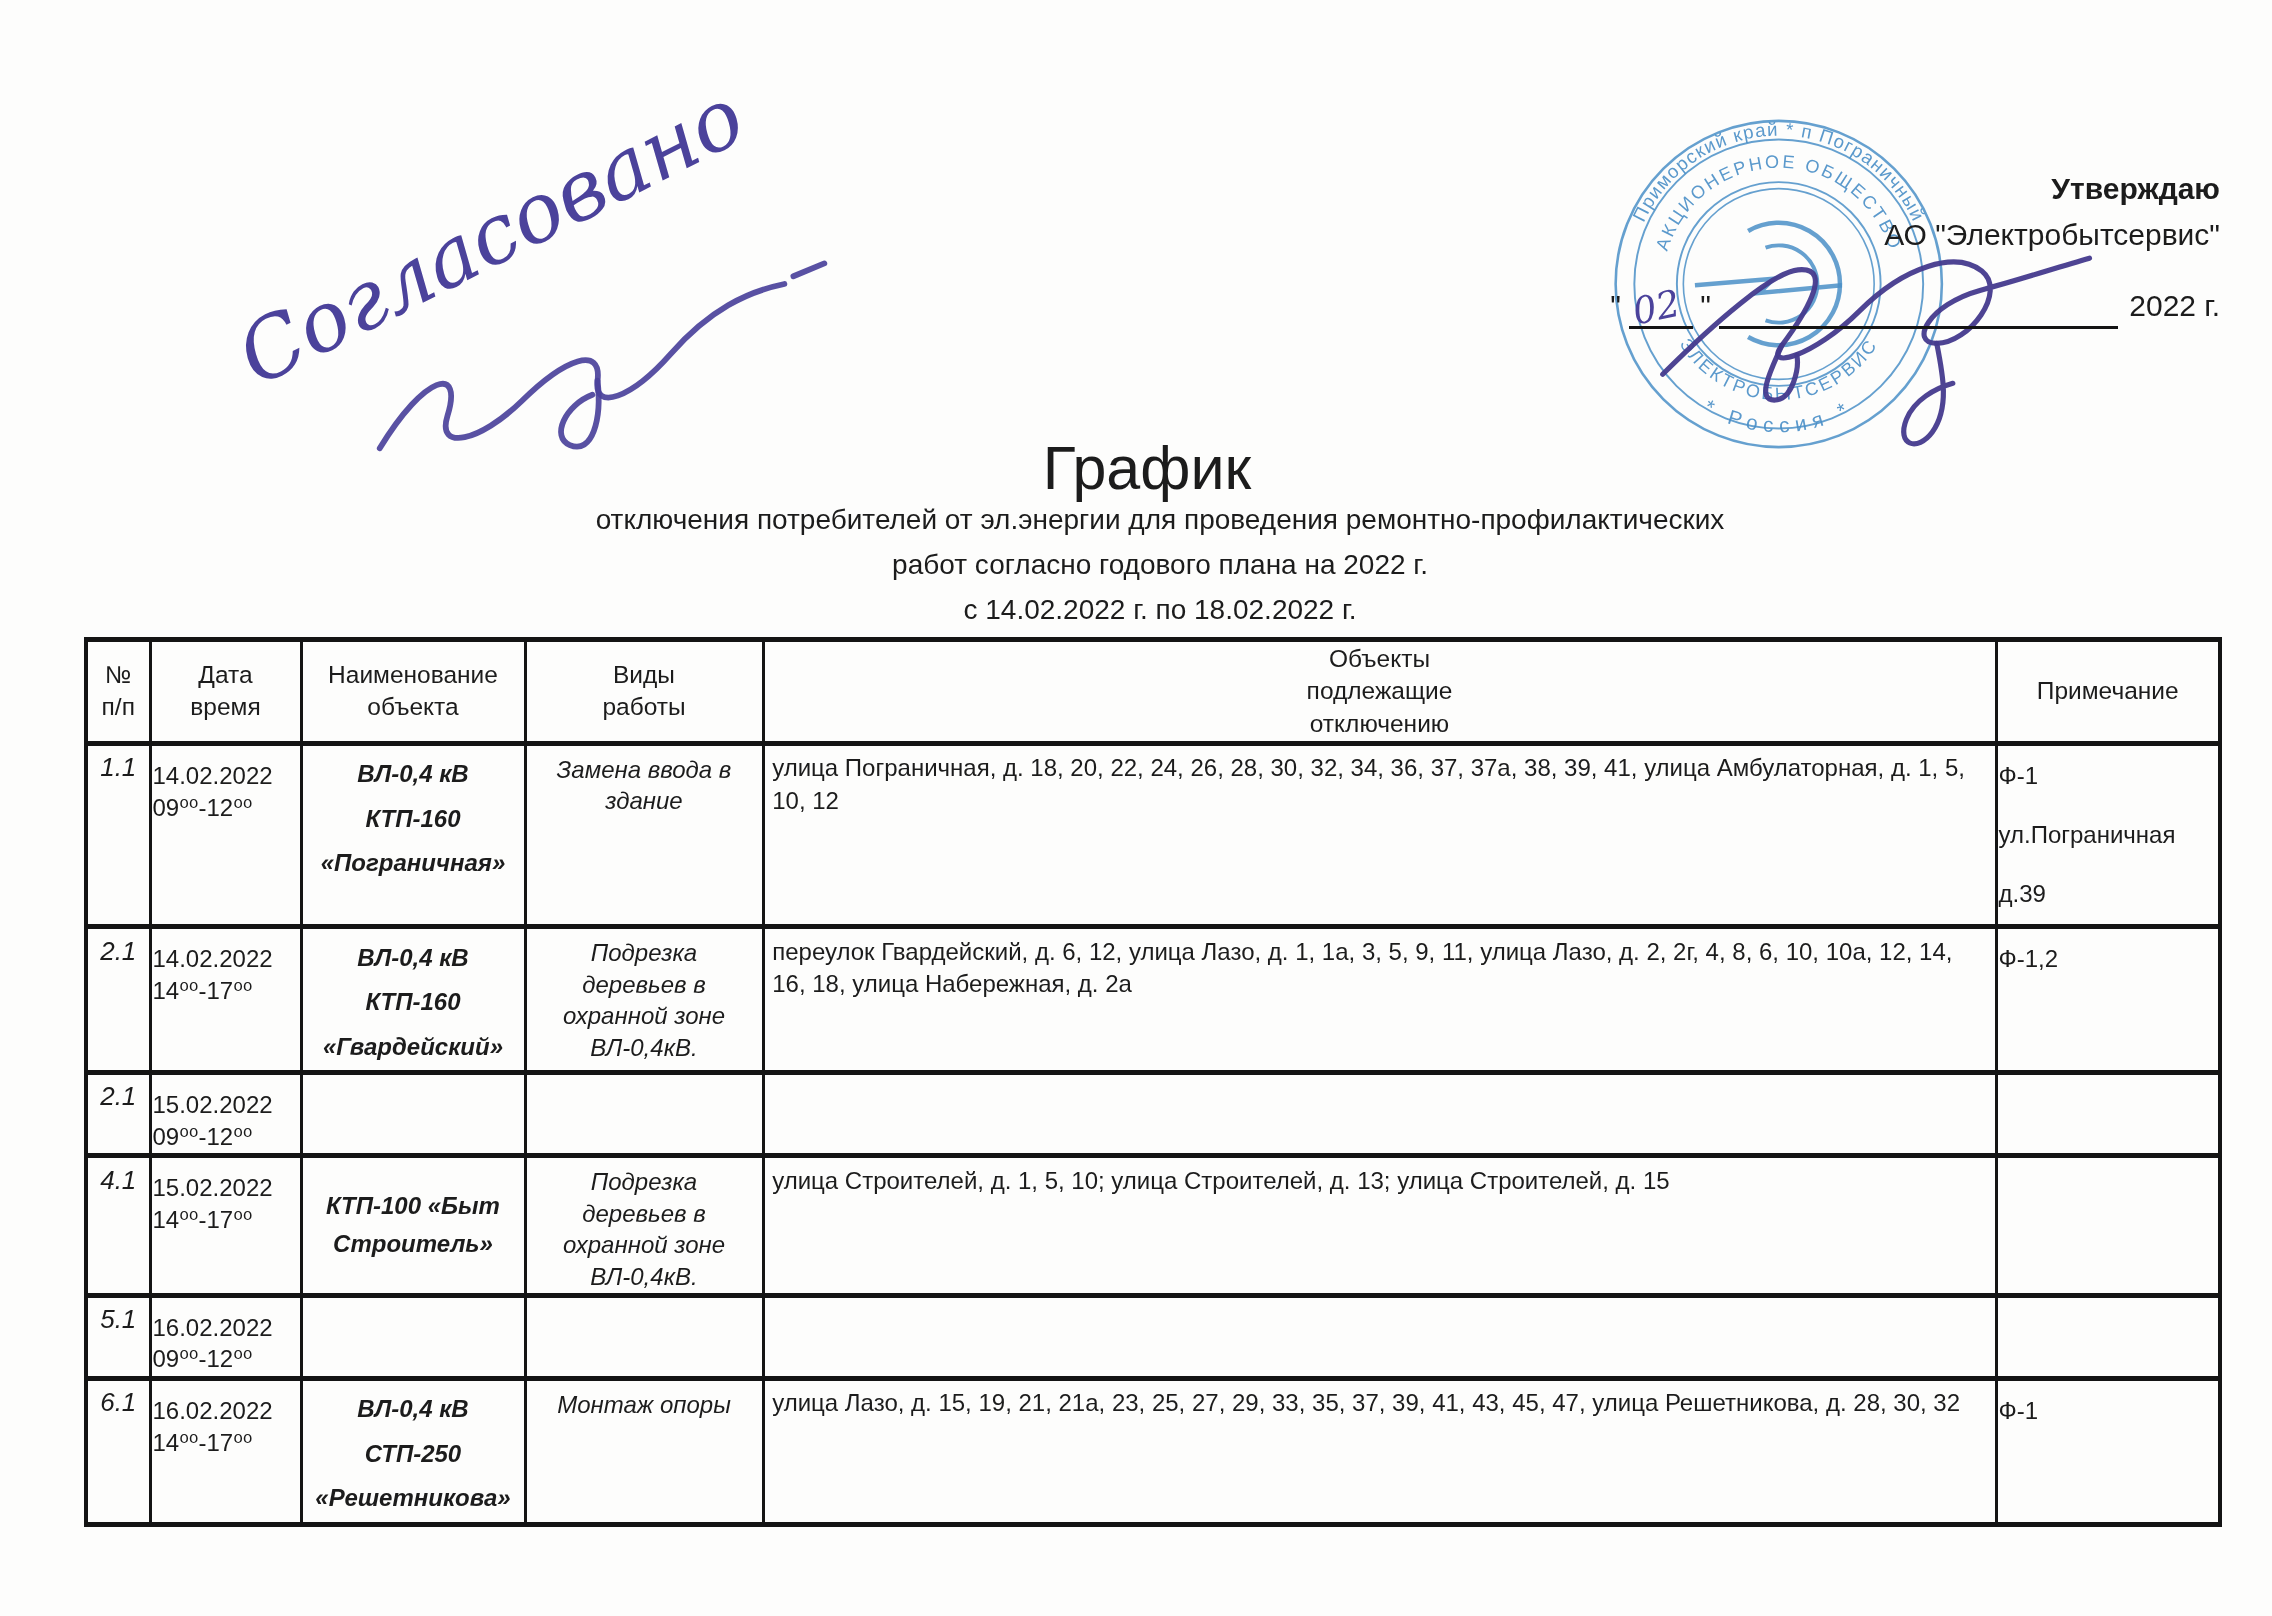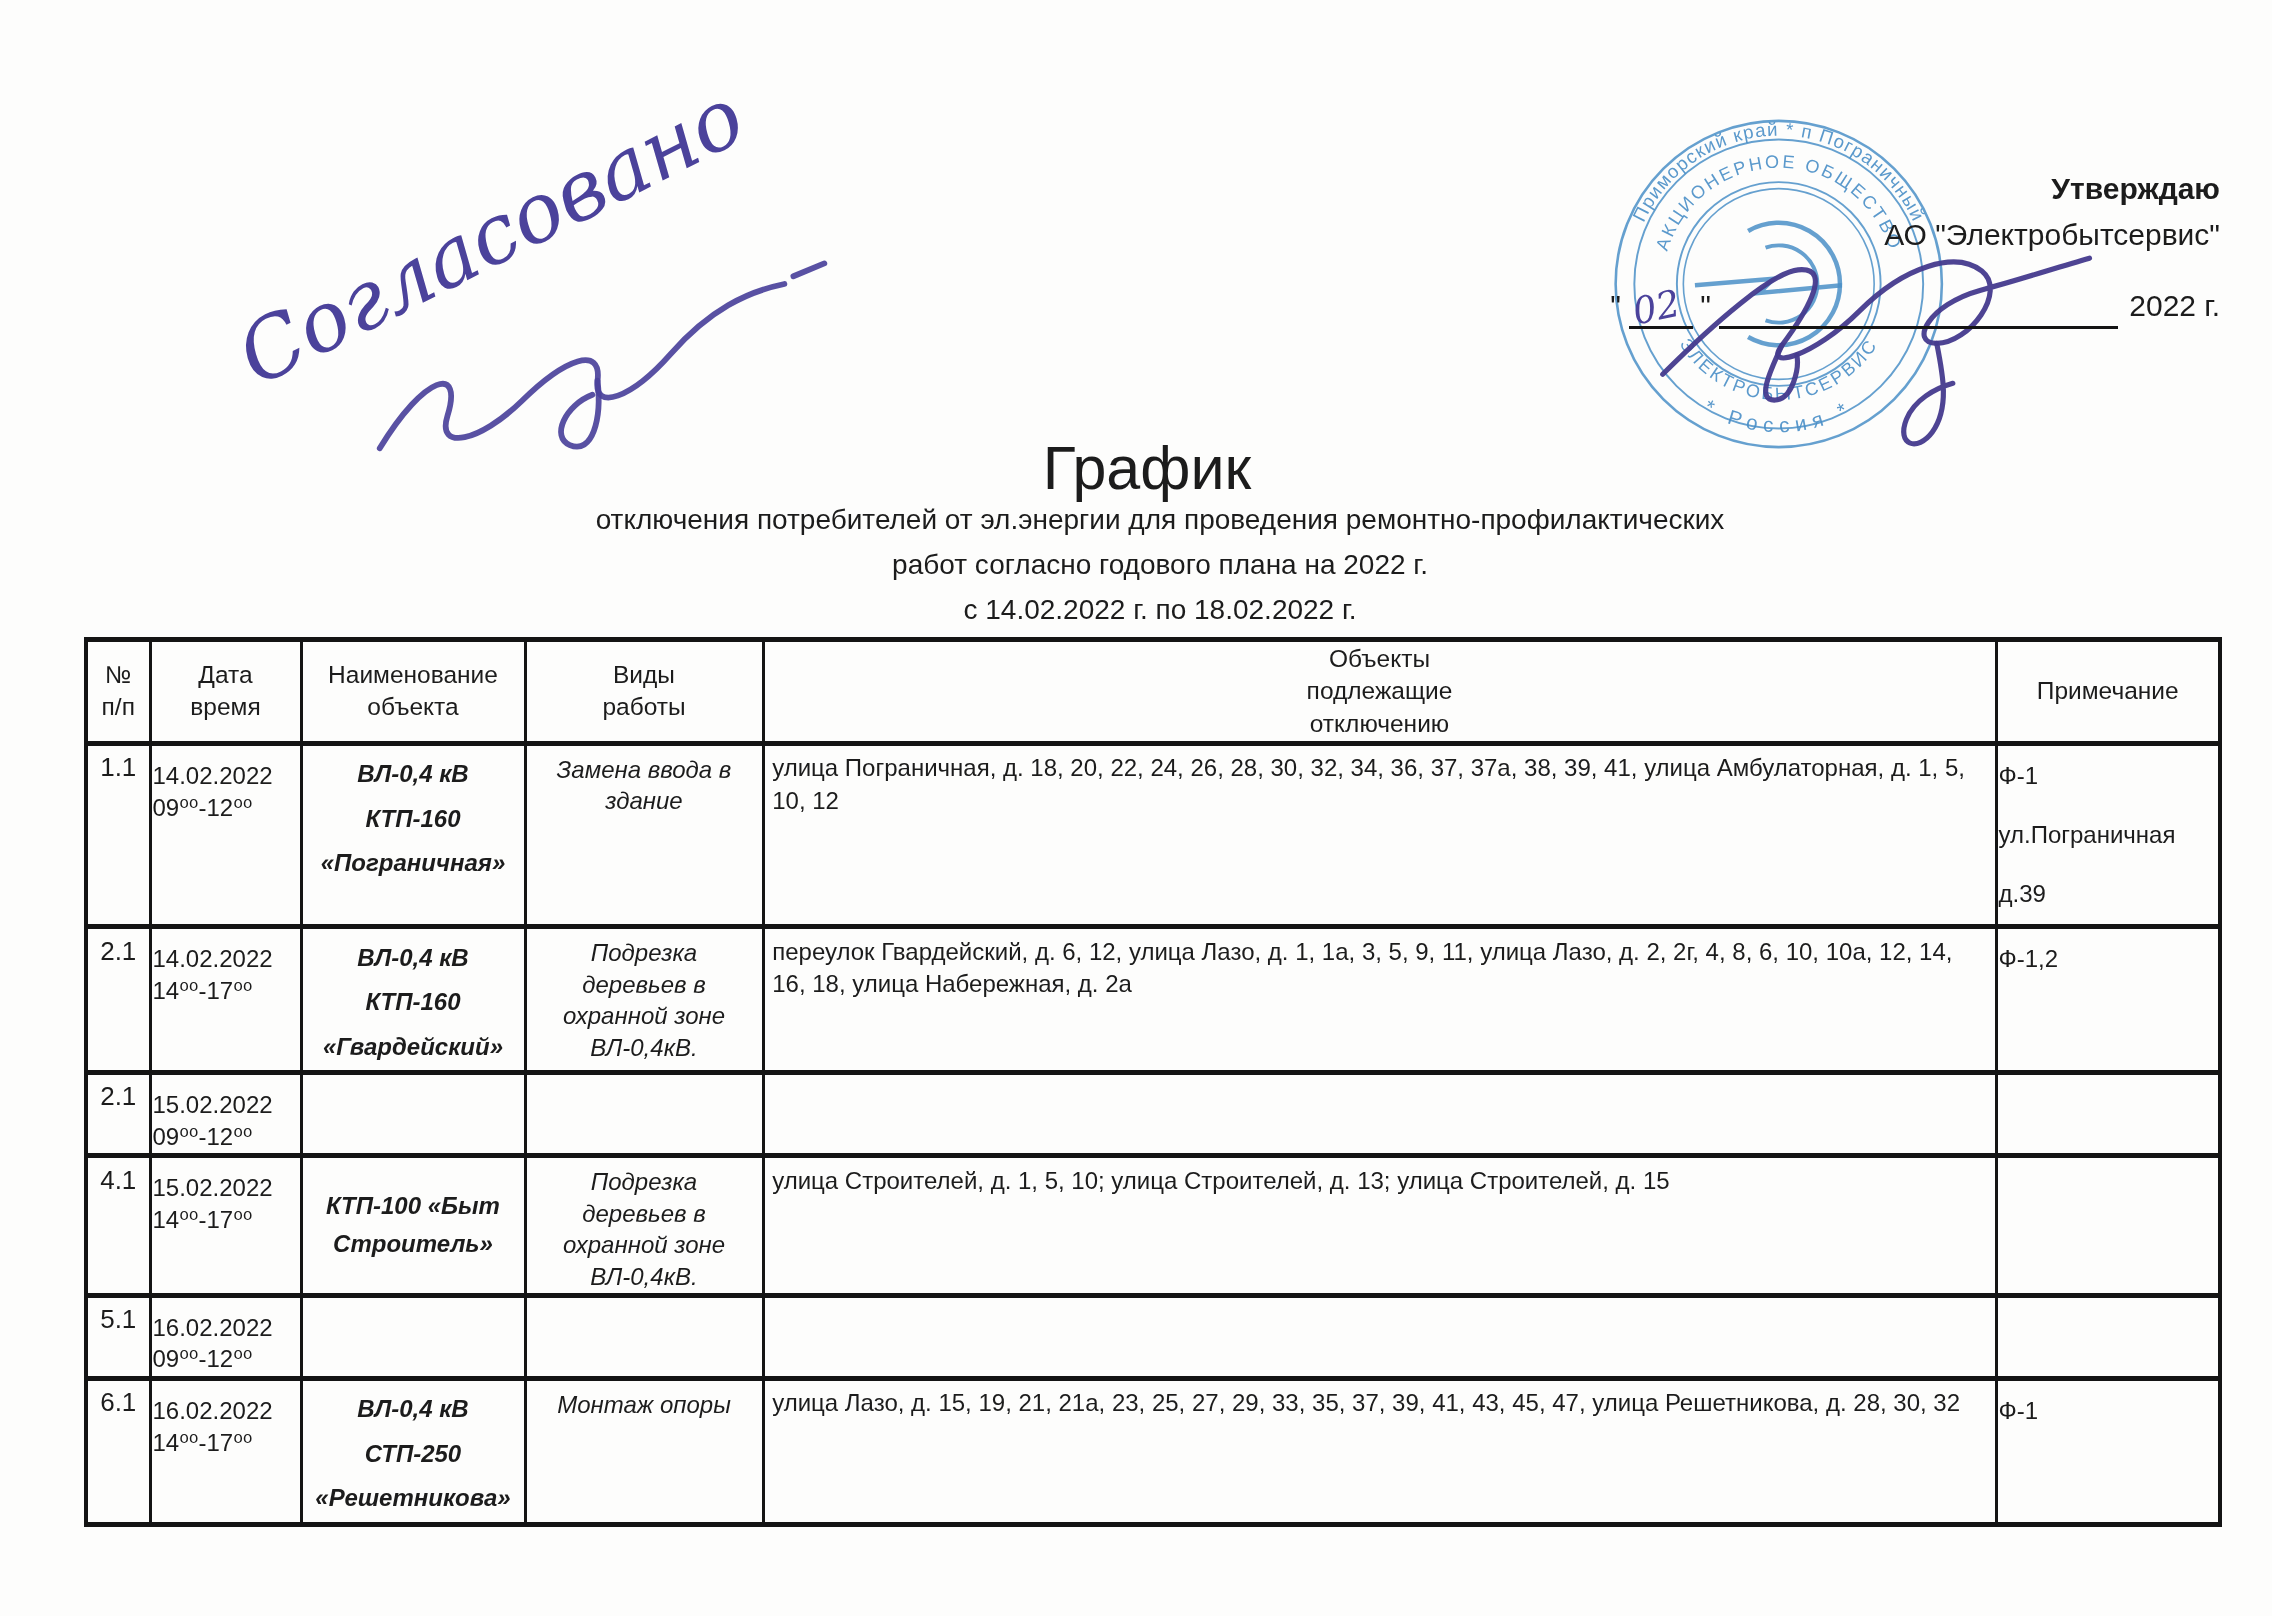--- a/index.html
+++ b/index.html
@@ -32,21 +32,21 @@
   .title{position:absolute;top:433px;left:0;width:2294px;text-align:center;font-size:61px;}
   .subtitle{position:absolute;top:497px;left:0;width:2320px;text-align:center;font-size:28px;line-height:45px;}
   
   table.sched{position:absolute;left:84px;top:637px;width:2134px;border-collapse:collapse;
     table-layout:fixed;border:4.5px solid #141414;font-size:24px;}
   table.sched th,table.sched td{border:3.2px solid #141414;border-top-width:5.8px;border-bottom-width:5.8px;
     overflow:hidden;}
   table.sched th{font-weight:normal;vertical-align:middle;text-align:center;line-height:1.32;
     white-space:pre-line;font-size:24.5px;}
   table.sched td{vertical-align:top;}
-  .c-num{font-size:26px;text-align:center;padding-top:6.4px;}
+  .c-num{font-size:26px;text-align:center;padding-top:6.4px;font-style:italic;}
   .c-date{text-align:left;line-height:1.32;padding-top:14px;white-space:pre-line;}
   .c-name{text-align:center;font-weight:bold;font-style:italic;line-height:1.85;padding-top:6.4px;white-space:pre-line;margin-left:48px;}
   .c-name.mid{vertical-align:middle;line-height:1.6;padding-top:0;}
   .c-work{text-align:center;font-style:italic;line-height:1.32;padding:7.7px 9px 0 9px;}
   .c-obj{text-align:left;line-height:1.35;padding:6.4px 9px 0 7.7px;}
   .c-note{text-align:left;line-height:2.45;white-space:pre-line;}
 </style>
 </head>
 <body>
 

